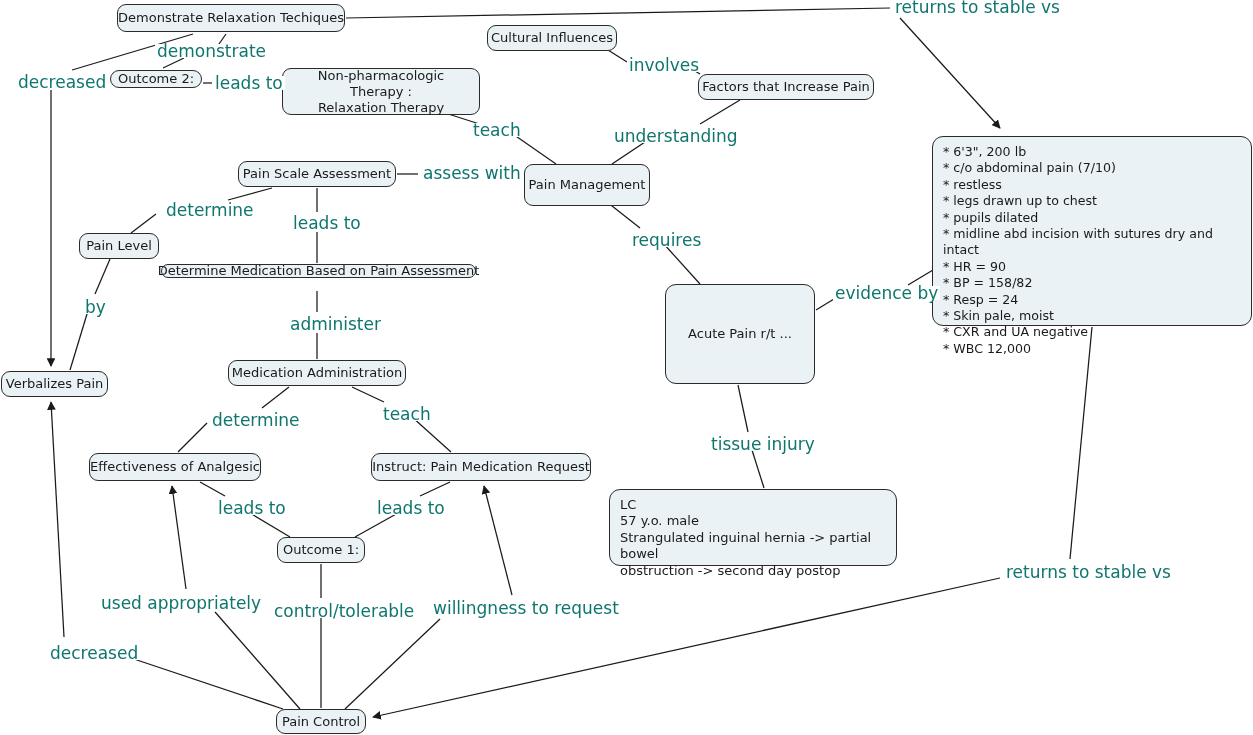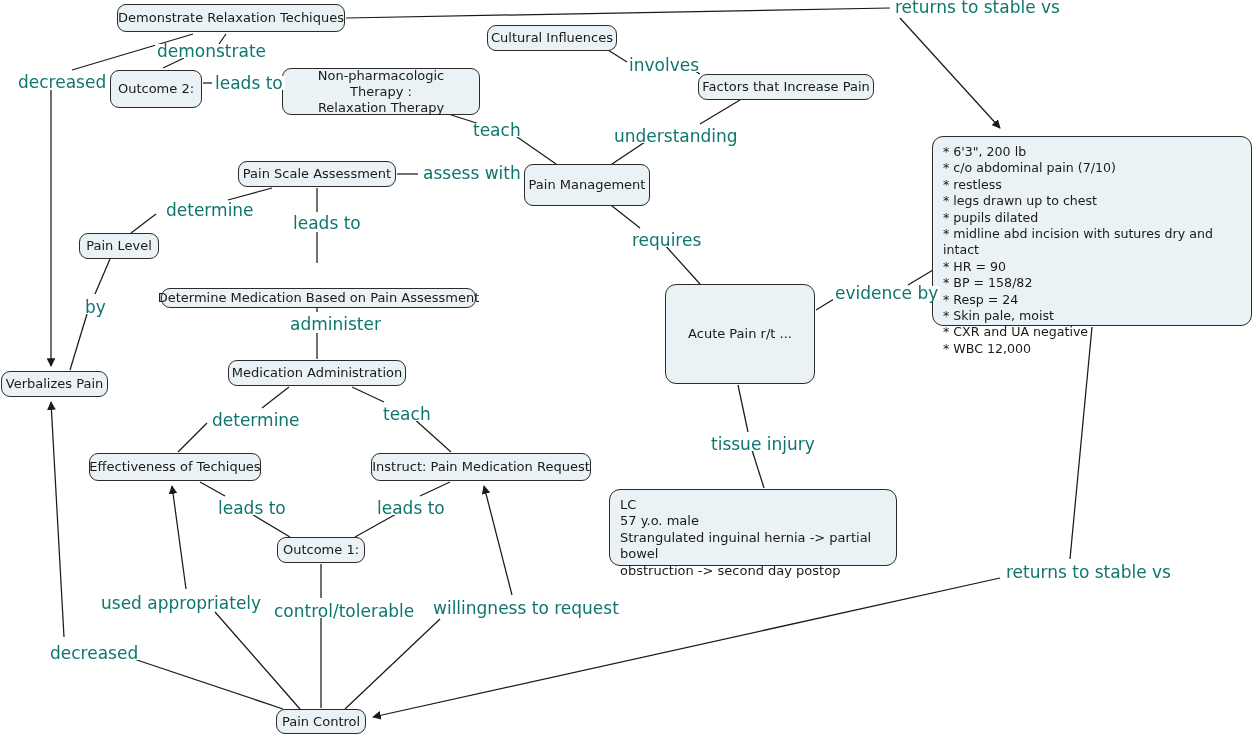--- a/index.html
+++ b/index.html
@@ -179,21 +179,21 @@
       <path d="M 1092 327 L 1070 559"></path>
       <path marker-end="url(#arrow)" d="M 1000 578 L 373 717"></path>
 
     </g>
   </svg>
 
   <div class="node" style="left:117px;top:4px;width:228px;height:28px;">Demonstrate Relaxation Techiques</div>
 
   <div class="node" style="left:487px;top:25px;width:130px;height:26px;">Cultural Influences</div>
 
-  <div class="node" style="left:110px;top:70px;width:92px;height:38px;text-align:center;">Outcome 2:</div>
+  <div class="node" style="left:110px;top:70px;width:92px;height:18px;text-align:center;">Outcome 2:</div>
 
   <div class="node multiline" style="left:282px;top:68px;width:198px;height:47px;white-space:pre-line;">Non-pharmacologic Therapy :
 Relaxation Therapy</div>
 
   <div class="node" style="left:698px;top:74px;width:176px;height:26px;">Factors that Increase Pain</div>
 
   <div class="node block big-pad" style="left:932px;top:136px;width:320px;height:190px;font-size:12.6px;">* 6'3", 200 lb
 * c/o abdominal pain (7/10)
 * restless
 * legs drawn up to chest
@@ -205,29 +205,29 @@
 * Skin pale, moist
 * CXR and UA negative
 * WBC 12,000</div>
 
   <div class="node" style="left:238px;top:161px;width:158px;height:26px;">Pain Scale Assessment</div>
 
   <div class="node" style="left:524px;top:164px;width:126px;height:42px;">Pain Management</div>
 
   <div class="node" style="left:79px;top:233px;width:80px;height:26px;">Pain Level</div>
 
-  <div class="node" style="left:161px;top:264px;width:315px;height:20px;margin-top:24px;">Determine Medication Based on Pain Assessment</div>
+  <div class="node" style="left:161px;top:264px;width:315px;height:14px;">Determine Medication Based on Pain Assessment</div>
 
   <div class="node big-pad" style="left:665px;top:284px;width:150px;height:100px;">Acute Pain r/t ...</div>
 
   <div class="node" style="left:1px;top:371px;width:107px;height:26px;">Verbalizes Pain</div>
 
   <div class="node" style="left:228px;top:360px;width:178px;height:26px;">Medication Administration</div>
 
-  <div class="node" style="left:89px;top:453px;width:172px;height:28px;">Effectiveness of Techiques</div>
+  <div class="node" style="left:89px;top:453px;width:172px;height:28px;">Effectiveness of Analgesic</div>
 
   <div class="node" style="left:371px;top:453px;width:220px;height:28px;">Instruct: Pain Medication Request</div>
 
   <div class="node block big-pad" style="left:609px;top:489px;width:288px;height:77px;">LC
 57 y.o. male
 Strangulated inguinal hernia -&gt; partial bowel
 obstruction -&gt; second day postop</div>
 
   <div class="node" style="left:277px;top:537px;width:88px;height:26px;">Outcome 1:</div>
 

